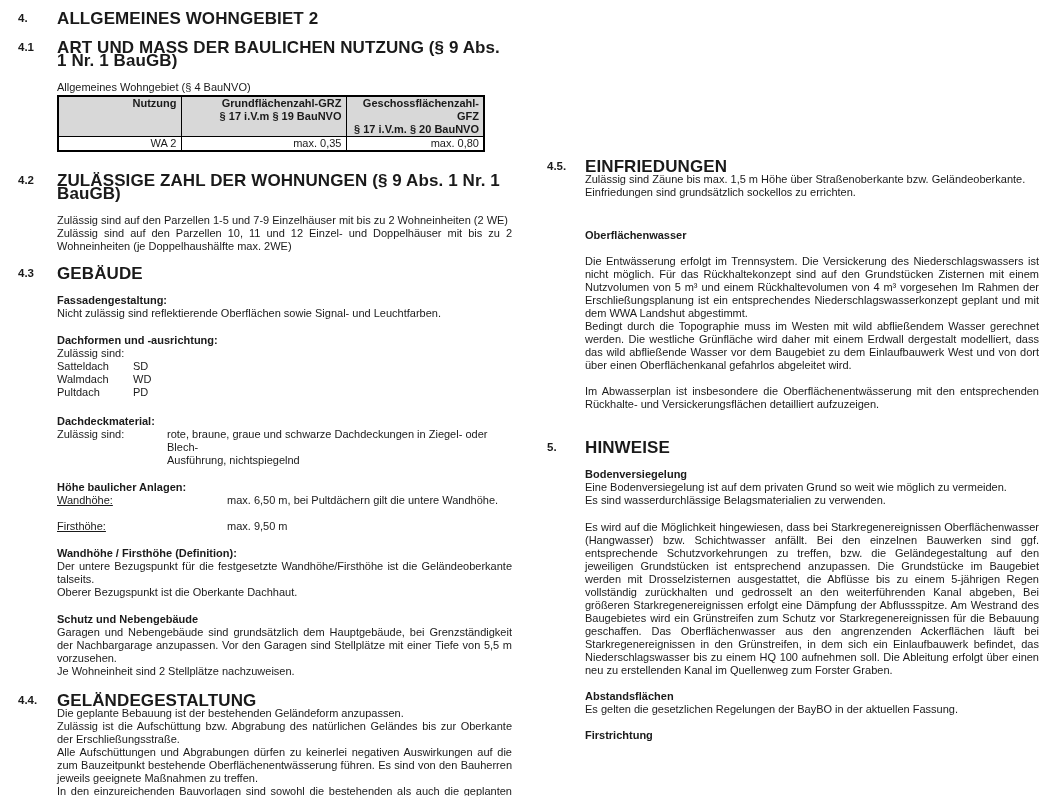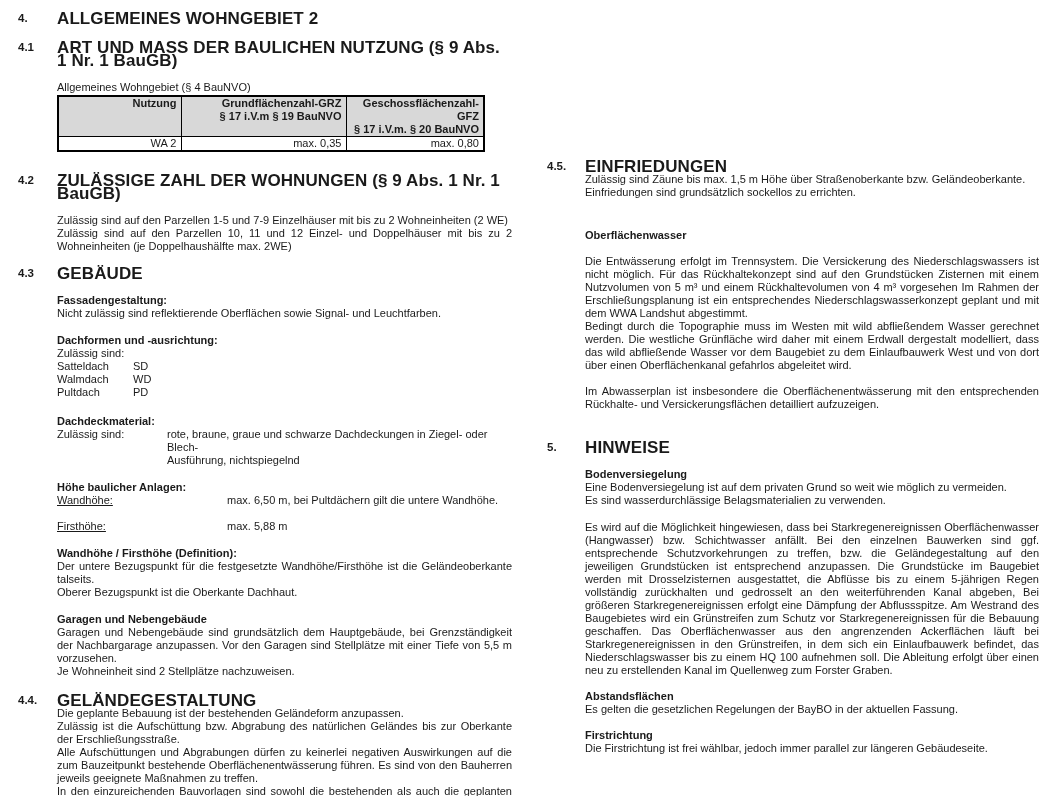--- a/index.html
+++ b/index.html
@@ -138,32 +138,32 @@
         </div>
 
         <div class="mt-14">
           <div class="sub-title">Höhe baulicher Anlagen:</div>
           <div class="kv">
             <span class="kv-label"><span class="ul">Wandhöhe:</span></span>
             <span>max. 6,50 m, bei Pultdächern gilt die untere Wandhöhe.</span>
           </div>
           <div class="kv mt-13">
             <span class="kv-label"><span class="ul">Firsthöhe:</span></span>
-            <span>max. 5,88 m</span>
+            <span>max. 9,50 m</span>
           </div>
         </div>
 
         <div class="mt-14">
           <div class="sub-title">Wandhöhe / Firsthöhe (Definition):</div>
           <div class="just">Der untere Bezugspunkt für die festgesetzte Wandhöhe/Firsthöhe ist die Geländeoberkante talseits.</div>
           <div>Oberer Bezugspunkt ist die Oberkante Dachhaut.</div>
         </div>
 
         <div class="mt-14">
-          <div class="sub-title">Garagen und Nebengebäude</div>
+          <div class="sub-title">Schutz und Nebengebäude</div>
           <div class="just">Garagen und Nebengebäude sind grundsätzlich dem Hauptgebäude, bei Grenzständigkeit der Nachbargarage anzupassen. Vor den Garagen sind Stellplätze mit einer Tiefe von 5,5 m vorzusehen.</div>
           <div>Je Wohneinheit sind 2 Stellplätze nachzuweisen.</div>
         </div>
       </div>
     </div>
 
     <div class="sec mt-16">
       <div class="num">4.4.</div>
       <div class="sbody">
         <div class="sec-title">GELÄNDEGESTALTUNG</div>
@@ -208,19 +208,18 @@
           <div class="just">Es wird auf die Möglichkeit hingewiesen, dass bei Starkregenereignissen Oberflächenwasser (Hangwasser) bzw. Schichtwasser anfällt. Bei den einzelnen Bauwerken sind ggf. entsprechende Schutzvorkehrungen zu treffen, bzw. die Geländegestaltung auf den jeweiligen Grundstücken ist entsprechend anzupassen. Die Grundstücke im Baugebiet werden mit Drosselzisternen ausgestattet, die Abflüsse bis zu einem 5-jährigen Regen vollständig zurückhalten und gedrosselt an den weiterführenden Kanal abgeben, Bei größeren Starkregenereignissen erfolgt eine Dämpfung der Abflussspitze. Am Westrand des Baugebietes wird ein Grünstreifen zum Schutz vor Starkregenereignissen für die Bebauung geschaffen. Das Oberflächenwasser aus den angrenzenden Ackerflächen läuft bei Starkregenereignissen in den Grünstreifen, in dem sich ein Einlaufbauwerk befindet, das Niederschlagswasser bis zu einem HQ 100 aufnehmen soll. Die Ableitung erfolgt über einen neu zu erstellenden Kanal im Quellenweg zum Forster Graben.</div>
         </div>
 
         <div class="mt-13">
           <div class="sub-title">Abstandsflächen</div>
           <div>Es gelten die gesetzlichen Regelungen der BayBO in der aktuellen Fassung.</div>
         </div>
 
         <div class="mt-13">
           <div class="sub-title">Firstrichtung</div>
-          <div>Die Firstrichtung ist frei wählbar, jedoch immer parallel zur längeren Gebäudeseite.</div>
         </div>
       </div>
     </div>
 
   </div>
 </div>
 
 </body></html>

